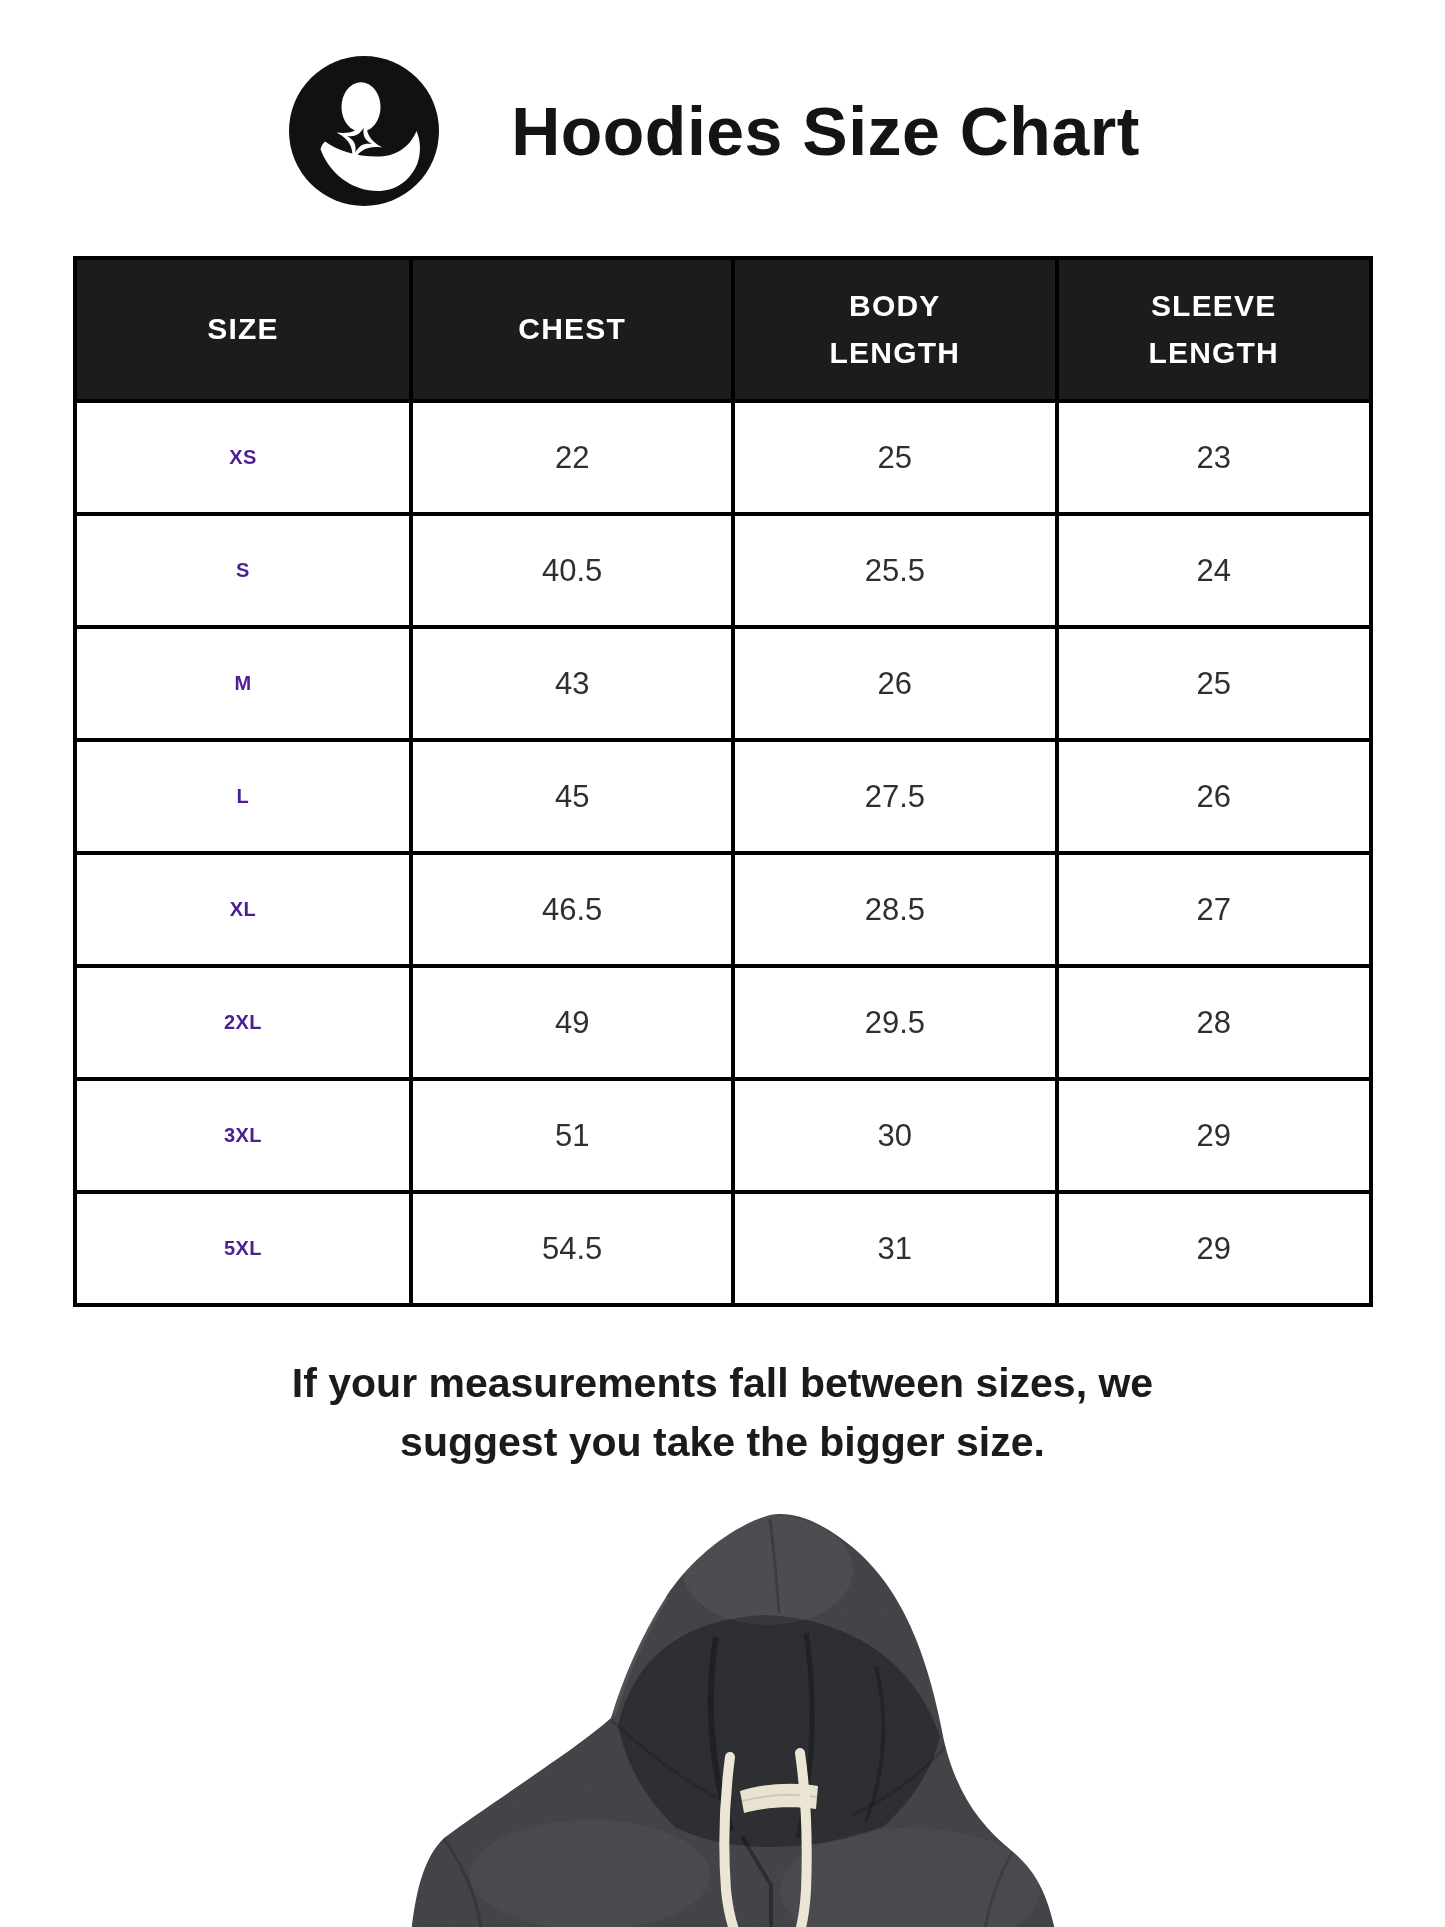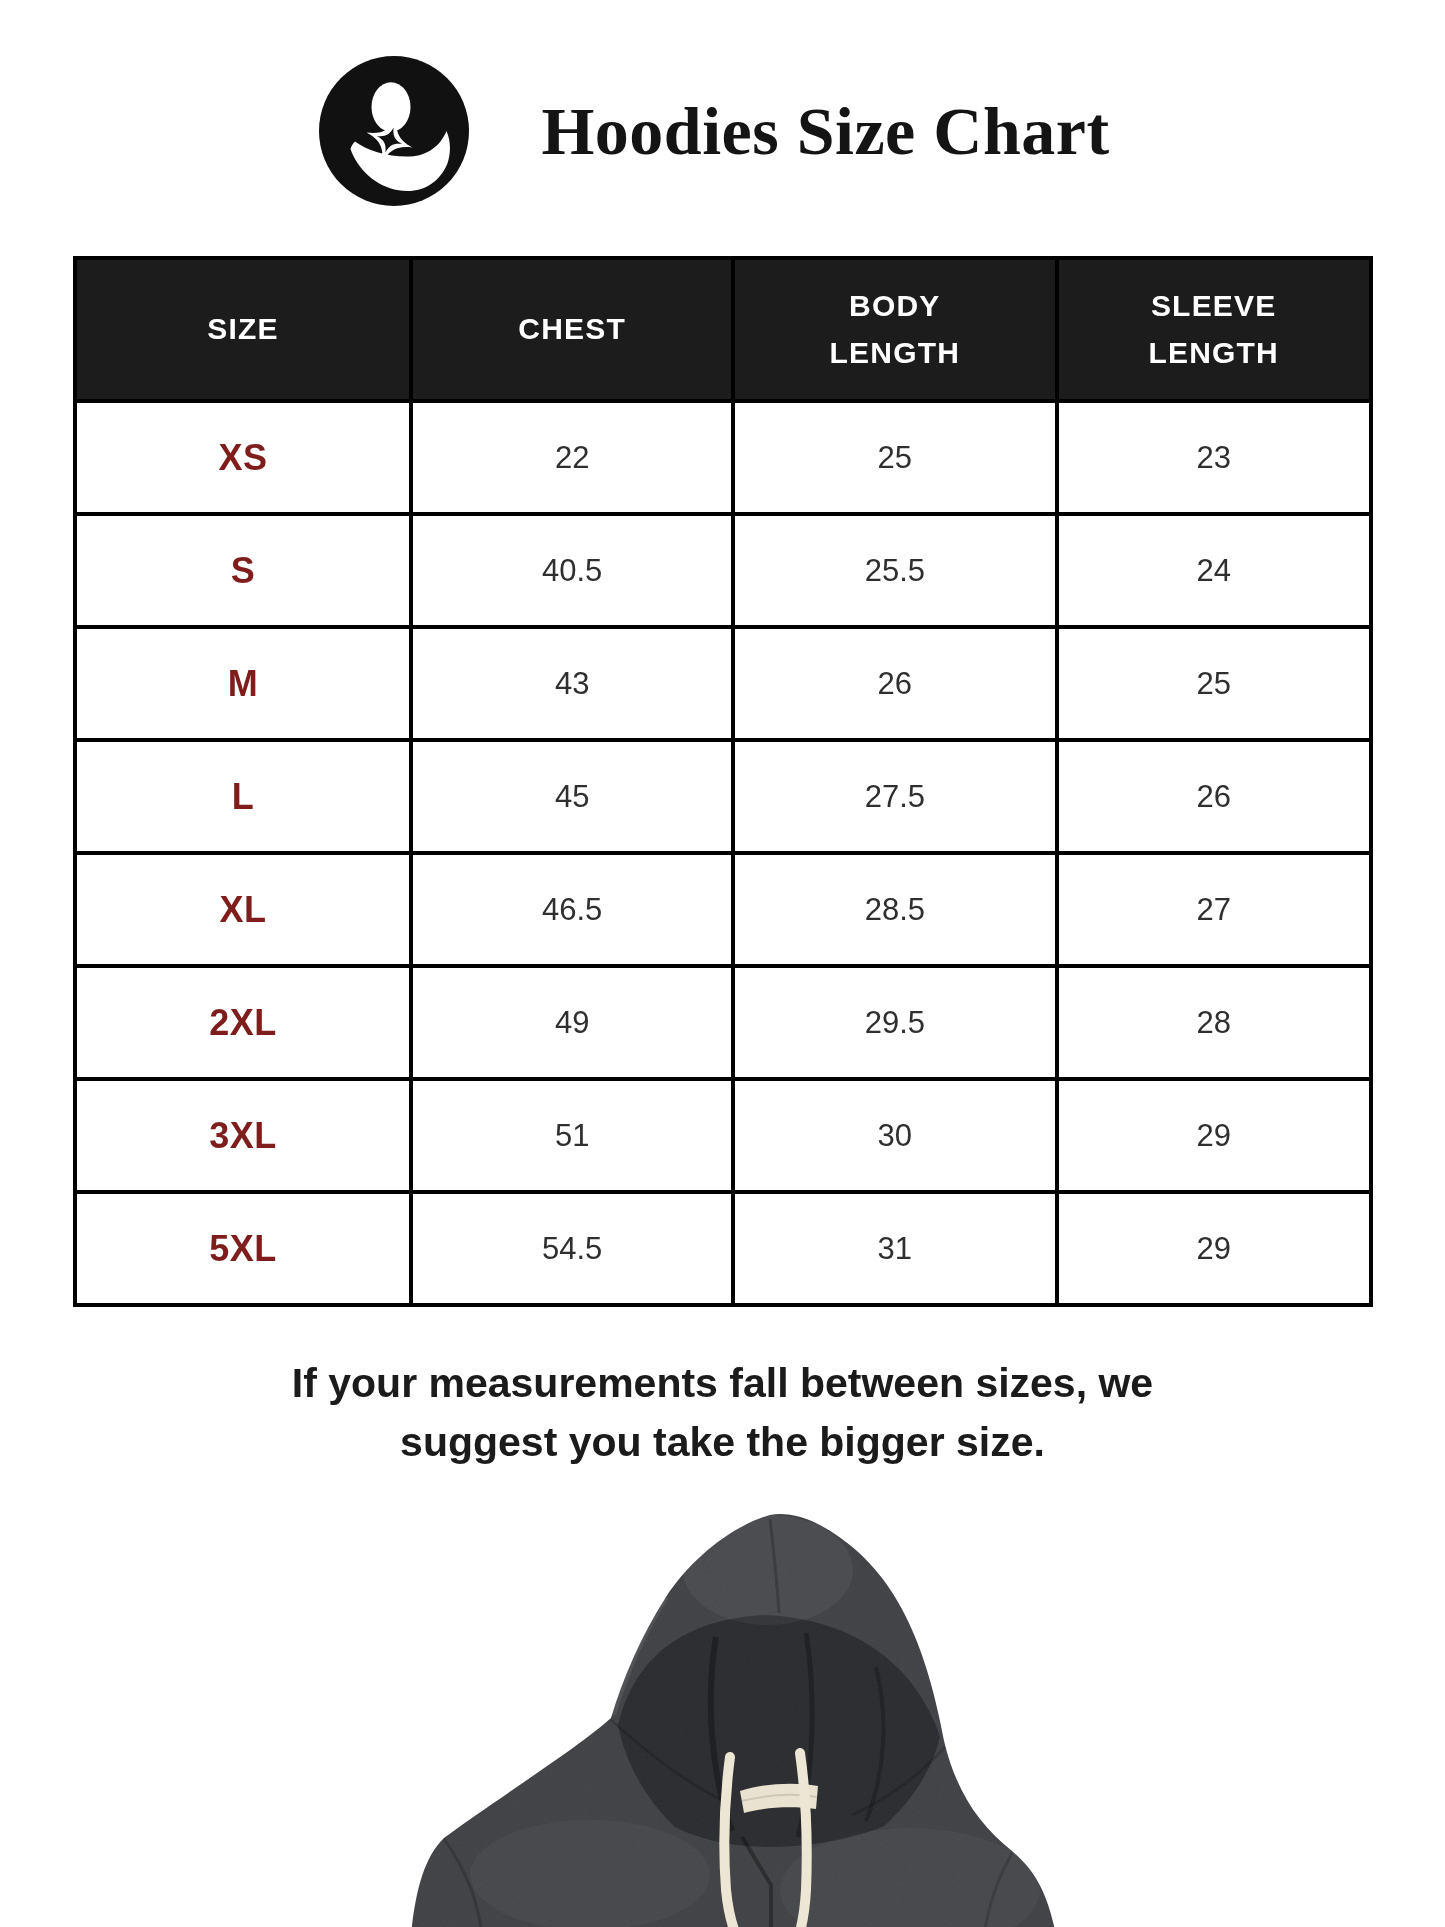--- a/index.html
+++ b/index.html
@@ -10,41 +10,41 @@
     background: #ffffff;
     font-family: "Liberation Sans", sans-serif;
   }
   .brand-header {
     display: flex; align-items: center; justify-content: center;
     gap: 56px; padding-top: 56px;
   }
   .logo { width: 150px; height: 150px; flex: 0 0 auto; }
   .page-title {
     margin: 16px; font-size: 68px; font-weight: 700;
-    color: #141414; letter-spacing: 0.5px; font-family: Liberation Serif, serif;
+    color: #141414; letter-spacing: 0.5px;
   }
   table.size-table {
     width: 1300px; margin: 50px auto 0;
     border-collapse: collapse; table-layout: fixed;
   }
   .size-table th, .size-table td { border: 4.5px solid var(--border-color, #000); }
   .size-table th {
     background: var(--header-bg, #1c1c1c);
     color: var(--header-text, #ffffff);
     height: 143px; font-size: 30px; letter-spacing: 1.2px;
     text-align: center; vertical-align: middle;
   }
   .th-label { white-space: pre-line; line-height: 1.55; font-weight: 700; }
   .size-table td {
     height: 113px; text-align: center; vertical-align: middle;
     font-size: 31px; font-weight: 400;
     color: var(--cell-text, #2f2f2f); background: var(--cell-bg, #fff);
   }
   .size-table td.size-cell {
-    font-weight: 700; color: #7f1d1d; font-size: 36px; letter-spacing: 0.5px;
+    font-weight: 700; color: #4c1d95; font-size: 20px; letter-spacing: 0.5px;
   }
   .note {
     margin: 47px auto 12px; text-align: center;
     font-size: 41px; font-weight: 700; color: #1b1b1b; line-height: 1.45;
   }
   .note-line { display: block; }
   .hoodie-wrap {
     position: absolute; top: 1495px; left: 330px;
     width: 820px; height: 440px;
   }

